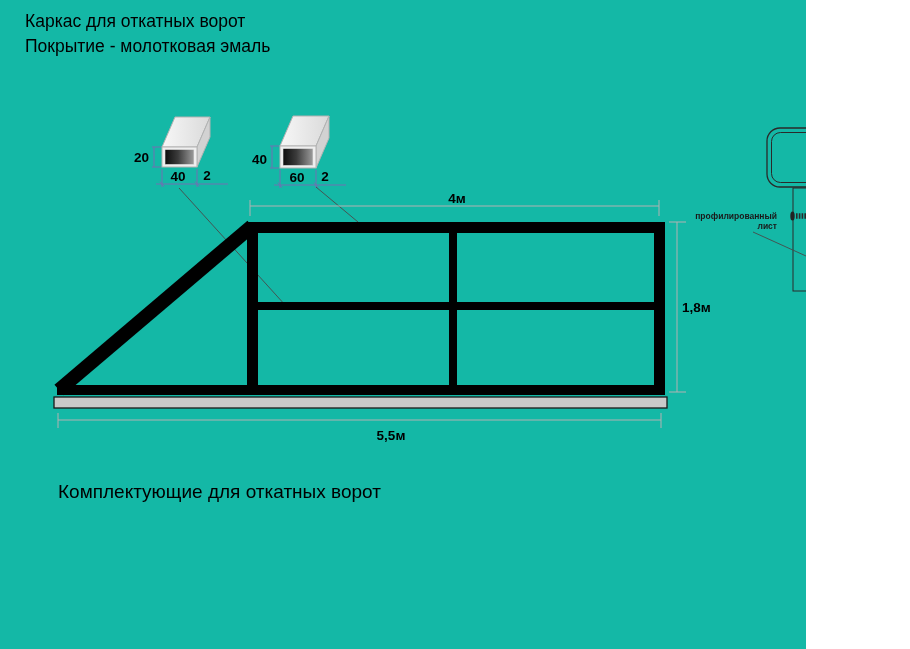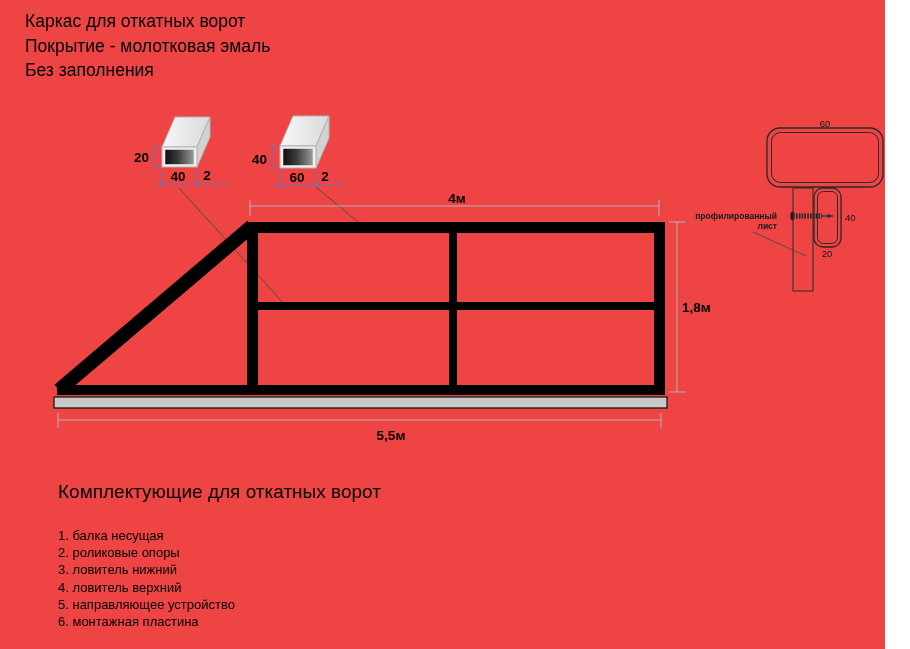--- a/index.html
+++ b/index.html
@@ -2,21 +2,21 @@
 <html style="--frame: #000000; --beam-fill: #c9c9c9; --dim-gray: #b2b2b2; --dim-blue: #7070b2; --detail-line: #2a2a2a; --leader: #4a4a4a;"><head>
 <meta charset="utf-8">
 <style>
   :root{
     --frame:#000000; --beam-fill:#c9c9c9; --beam-stroke:#1a1a1a;
     --dim-gray:#b2b2b2; --dim-blue:#7070b2; --detail-line:#2a2a2a;
     --leader:#4a4a4a; --text:#000000;
   }
   html,body{margin:0;padding:0;background:#ffffff;}
   .page{
-    position:relative;width:885px;height:649px;background:#ef4444;overflow:hidden;
+    position:relative;width:806px;height:649px;background:#14b8a6;overflow:hidden;
     font-family:"Liberation Sans",sans-serif;color:var(--text);
   }
   .title-block{position:absolute;left:25px;top:9px;font-size:17.5px;line-height:24.5px;}
   .drawing-svg{position:absolute;left:0;top:0;}
   .components-block{position:absolute;left:58px;top:481px;}
   .components-heading{font-size:19px;margin-bottom:24px;}
   .components-list{font-size:13px;line-height:17.2px;}
   
   .frame-member{fill:var(--frame);}
   .beam{fill:var(--beam-fill);stroke:var(--beam-stroke);stroke-width:1.3;}
@@ -31,21 +31,20 @@
   .tube-face{stroke:#b3b3b3;stroke-width:1;}
 </style>
 </head>
 <body>
 
 <div class="page">
 
   <div class="title-block">
     <div>Каркас для откатных ворот</div>
     <div>Покрытие - молотковая эмаль</div>
-    <div>Без заполнения</div>
   </div>
 
   <svg class="drawing-svg" width="910" height="649" viewBox="0 0 910 649">
     <defs>
       <linearGradient id="holeGrad" x1="0" y1="0" x2="1" y2="0">
         <stop offset="0" stop-color="#0d0d0d"></stop>
         <stop offset="0.45" stop-color="#3c3c3c"></stop>
         <stop offset="1" stop-color="#9c9c9c"></stop>
       </linearGradient>
       <linearGradient id="topFaceGrad" x1="0" y1="0" x2="1" y2="0">
@@ -124,23 +123,15 @@
       <text class="detail-num" x="845" y="221">40</text>
       <text class="detail-num" x="827" y="257" text-anchor="middle">20</text>
       <text class="detail-label" x="777" y="219" text-anchor="end">профилированный</text>
       <text class="detail-label" x="777" y="228.5" text-anchor="end">лист</text>
       <line class="leader" x1="753" y1="232" x2="806" y2="256"></line>
     </g>
   </svg>
 
   <div class="components-block">
     <div class="components-heading">Комплектующие для откатных ворот</div>
-    <div class="components-list">
-      <div>1. балка несущая</div>
-      <div>2. роликовые опоры</div>
-      <div>3. ловитель нижний</div>
-      <div>4. ловитель верхний</div>
-      <div>5. направляющее устройство</div>
-      <div>6. монтажная пластина</div>
-    </div>
   </div>
 
 </div>
 
 </body></html>

